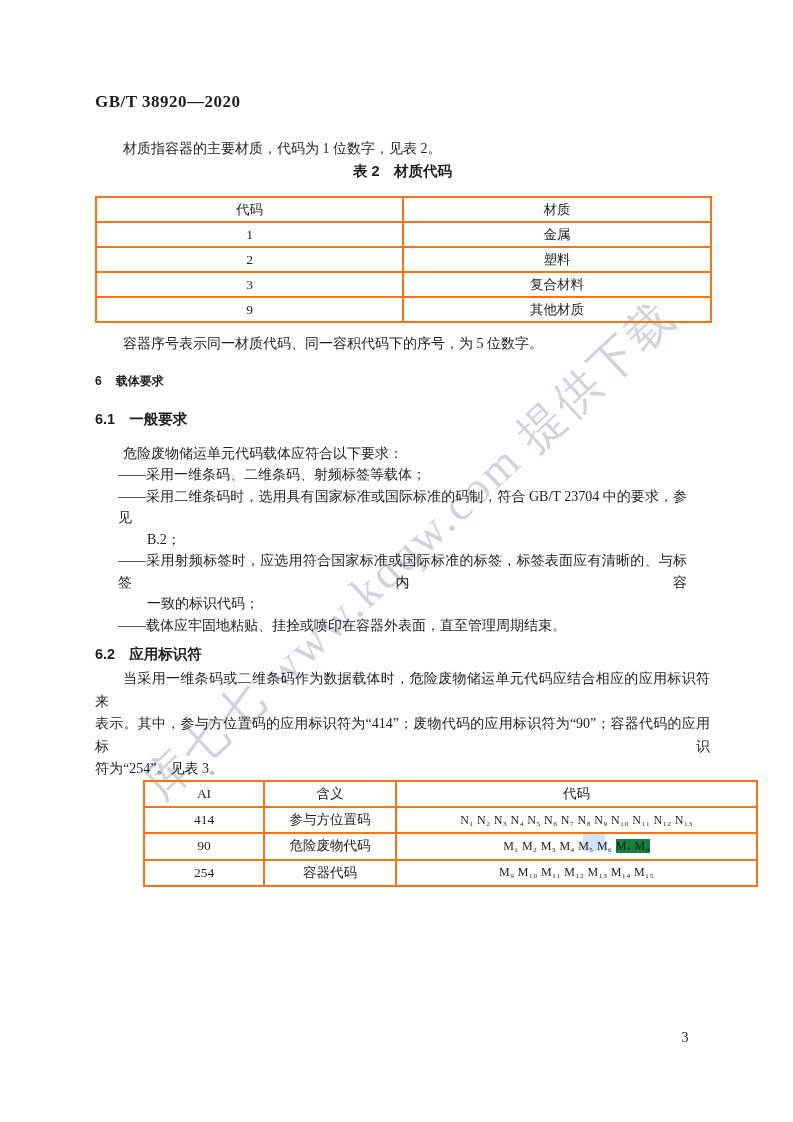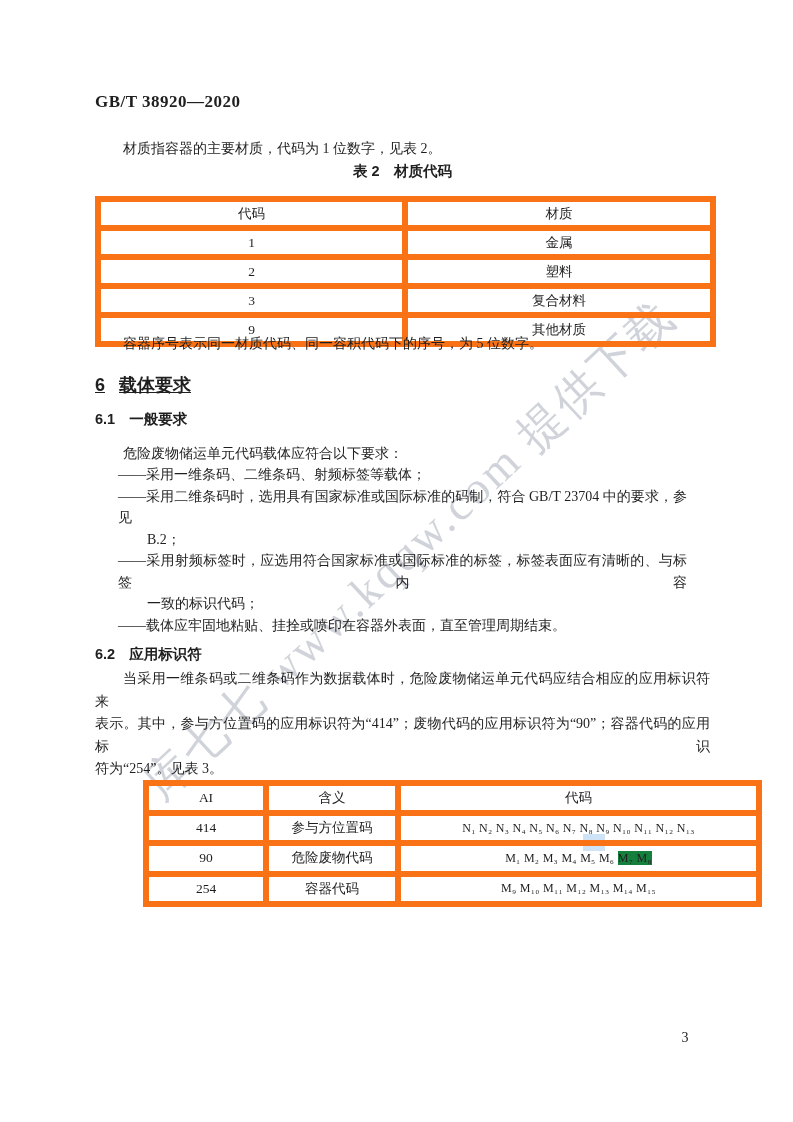--- a/index.html
+++ b/index.html
@@ -39,32 +39,32 @@
 
   .caption {
     text-align:center; font-weight:700; font-size:14.5px;
     font-family:"Liberation Sans","DejaVu Sans",sans-serif;
   }
 
   .heading {
     font-weight:700;
     font-family:"Liberation Sans","DejaVu Sans",sans-serif;
   }
-  .h-l1 { font-size:18px;text-decoration:underline; }
+  .h-l1 { font-size:12px; }
   .h-l2 { font-size:14.5px; }
   .heading .num { margin-right:14px; }
 
   table.gb {
     border-collapse:collapse; table-layout:fixed;
     font-size:13.5px;
     background:transparent; position:relative; z-index:1;
   }
   table.gb { border:1px solid #222; border-top:2px solid #111; border-bottom:2px solid #111; }
   .gb th, .gb td {
-    border:6px solid #f97316;
+    border:2px solid #f97316;
     text-align:center; vertical-align:middle;
     font-weight:normal; padding:0;
   }
   .t2 td, .t2 th { height:23px; }
   .t3 td, .t3 th { height:24.2px; }
   .code-cell { font-size:12px; letter-spacing:0.3px; }
 
   .dash-list { font-size:14px; line-height:21.5px; }
   .dash-item .cont { padding-left:29px; }
 

